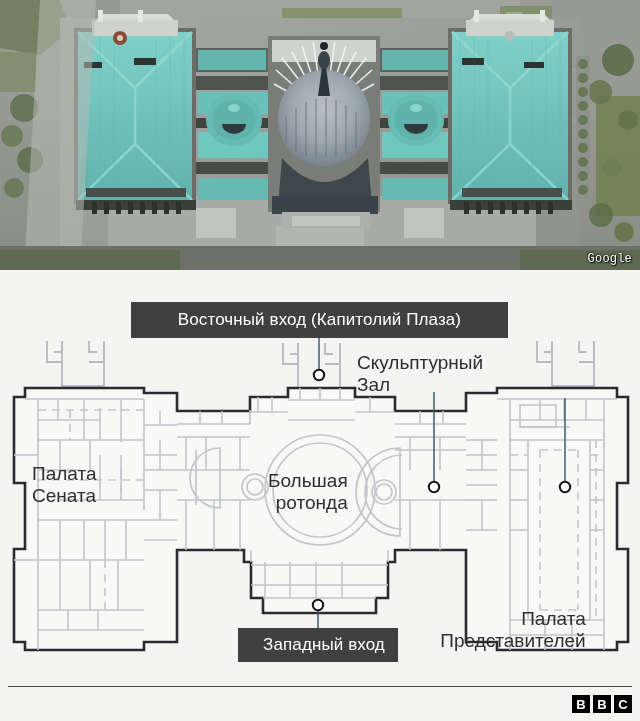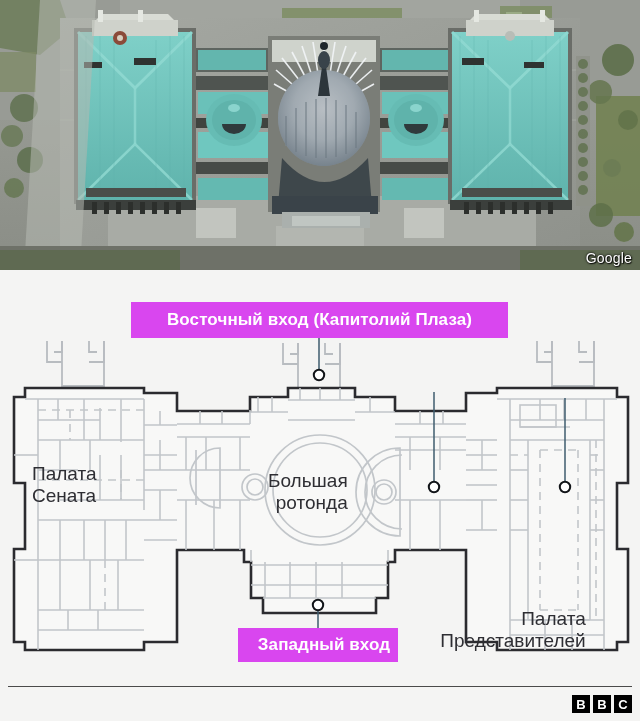--- a/index.html
+++ b/index.html
@@ -24,43 +24,43 @@
     left: 0; top: 0;
     width: 640px; height: 270px;
     overflow: hidden;
     background: #8d9089;
   }
   #satellite svg { display: block; }
   .google-wm {
     position: absolute;
     right: 8px;
     bottom: 4px;
-    font-family: Liberation Sans, sans-serif;
-    font-size: 14px;
+    font-family: Liberation Mono, monospace;
+    font-size: 12px;
     color: #ffffff;
     letter-spacing: 0.2px;
     text-shadow: 0 0 2px rgba(0,0,0,.85), 0 0 3px rgba(0,0,0,.6), 1px 1px 1px rgba(0,0,0,.8);
   }
 
   
   #plan-area {
     position: absolute;
     left: 0; top: 270px;
     width: 640px; height: 416px;
     background: #f4f4f3;
   }
   #plan-svg { display: block; }
 
   .callout-box {
     position: absolute;
-    background: #d946ef;
+    background: #404040;
     color: #ffffff;
     font-family: "Liberation Sans", sans-serif;
     font-size: 17px;
-    font-weight: 700;
+    font-weight: 400;
     letter-spacing: 0.1px;
     display: flex;
     align-items: center;
     justify-content: center;
     box-sizing: border-box;
     padding: 0 12px;
     white-space: nowrap;
   }
   #callout-east {
     left: 131px; top: 302px;
@@ -618,20 +618,22 @@
         <circle cx="565" cy="487" r="5.2" fill="#ffffff" stroke="#111418" stroke-width="2"></circle>
         <circle cx="318" cy="605" r="5.2" fill="#ffffff" stroke="#111418" stroke-width="2"></circle>
       </g>
     </svg>
   </div>
 
   <div class="callout-box" id="callout-east">Восточный вход (Капитолий Плаза)</div>
 
   <div class="callout-box" id="callout-west">Западный вход</div>
 
+  <div class="plain-label" id="label-statuary">Скульптурный
+Зал</div>
 
   <div class="plain-label" id="label-senate">Палата
 Сената</div>
 
   <div class="plain-label" id="label-rotunda">Большая
 ротонда</div>
 
   <div class="plain-label" id="label-house">Палата
 Представителей</div>
 

